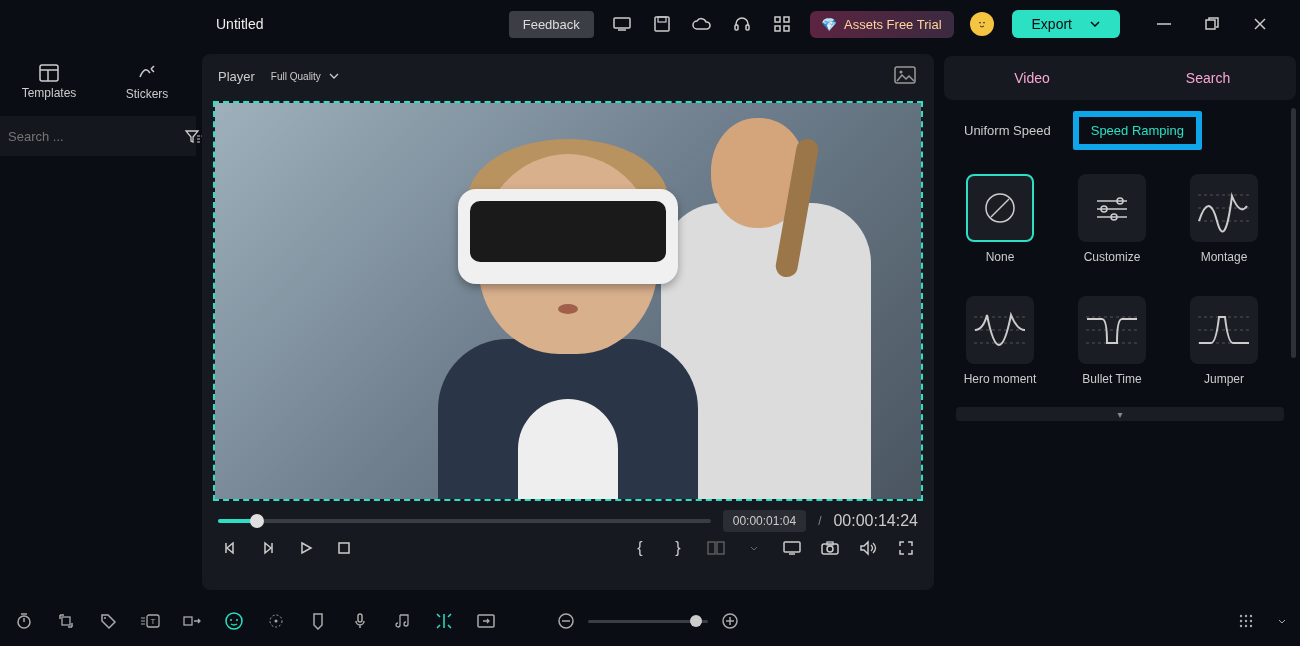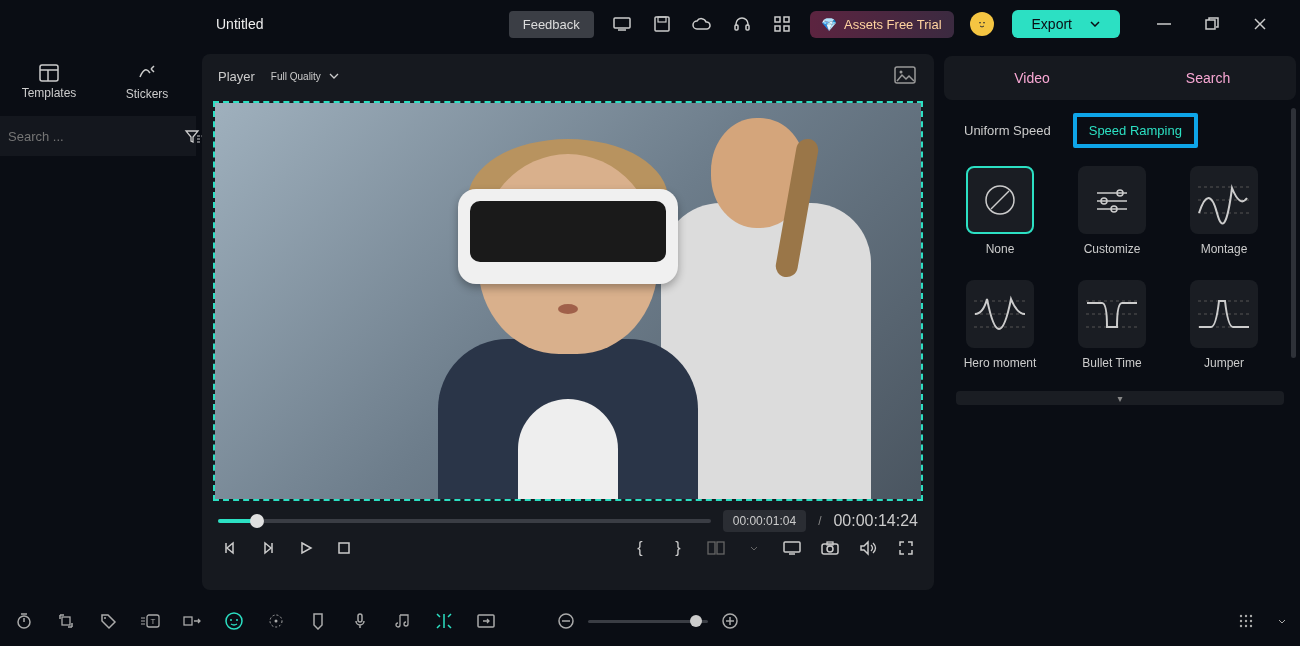--- a/index.html
+++ b/index.html
@@ -51,23 +51,23 @@
 .controls-row { display:flex; align-items:center; gap:14px;}
 .ctrl-btn { width:24px; height:24px; display:flex; align-items:center; justify-content:center; color:#ccc; cursor:pointer;}
 .ctrl-spacer { flex:1; }
 .panel-right { width:360px; background:#0a0d14; display:flex; flex-direction:column; padding:8px 4px;}
 .panel-tabs { display:flex; height:44px; background:#16191f; border-radius:8px; align-items:center;}
 .panel-tab { flex:1; text-align:center; font-size:14px; color:#f9a8d4; cursor:pointer; height:100%; display:flex; align-items:center; justify-content:center;}
 .panel-tab.active { color:#2ce0c3; background:#1e2229; border-radius:0 8px 0 0;}
 .sub-tabs { display:flex; height:44px; align-items:center; padding:0 10px; gap:12px; margin-top:8px;}
 .sub-tab { padding:6px 10px; font-size:13px; color:#ccc; cursor:pointer;}
 .sub-tab.active { color:#2ce0c3;}
-.highlight-box { border:4px solid #0ea5e9; border-radius:2px; padding:4px 8px;}
+.highlight-box { border:6px solid #0ea5e9; border-radius:2px; padding:4px 8px;}
 .presets { display:flex; flex-wrap:wrap; gap:22px 24px; padding:14px 12px;}
-.preset { width:88px; display:flex; flex-direction:column; align-items:center; gap:8px; cursor:pointer;}
+.preset { width:88px; display:flex; flex-direction:column; align-items:center; gap:8px; cursor:pointer;margin-top:8px;}
 .preset-box { width:68px; height:68px; background:#1a1d23; border-radius:8px; display:flex; align-items:center; justify-content:center; position:relative;}
 .preset-box.active { border:2px solid #2ce0c3;}
 .preset-label { font-size:12px; color:#ccc; text-align:center; line-height:1.3;}
 .expand-bar { height:14px; background:#1a1d23; border-radius:4px; margin:6px 12px; display:flex; align-items:center; justify-content:center; color:#888; cursor:pointer; font-size:10px;}
 .bottom-bar { height:50px; display:flex; align-items:center; padding:0 12px; gap:18px; background:#0a0d14;}
 .bb-icon { width:24px; height:24px; display:flex; align-items:center; justify-content:center; color:#aaa; cursor:pointer;}
 .bb-icon.green { color:#2ce0c3;}
 .zoom-group { display:flex; align-items:center; gap:10px;}
 .zoom-track { width:120px; height:3px; background:#3a3d44; border-radius:2px; position:relative;}
 .zoom-thumb { position:absolute; right:12px; top:50%; transform:translate(50%,-50%); width:12px; height:12px; background:#ccc; border-radius:50%;}

